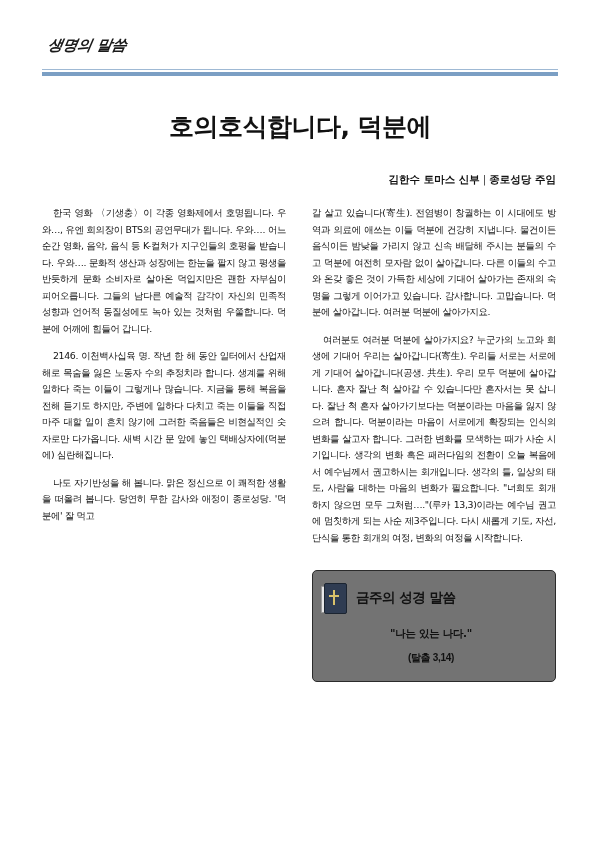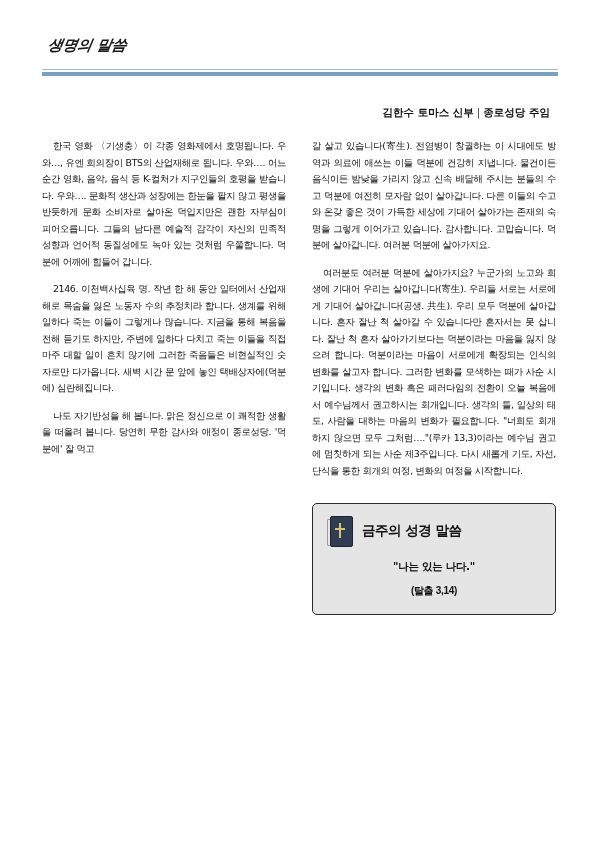--- a/index.html
+++ b/index.html
@@ -66,21 +66,21 @@
     letter-spacing: -0.5px;
     margin-top: 34px;
     color: #111;
   }
   .byline {
     text-align: right;
     font-family: "DejaVu Sans", sans-serif;
     font-size: 10.5px;
     font-weight: bold;
     margin-top: 30px;
-    margin-right: 8px;
+    margin-right: 2px;
     color: #111;
   }
   .byline .sep {
     font-weight: normal;
     color: #444;
     padding: 0 3px;
   }
 
   
   .columns {
@@ -105,22 +105,22 @@
   }
   p.body.no-indent {
     text-indent: 0;
   }
 
   
   .scripture-box {
     margin-top: 24px;
     border: 1px solid #2b2b2b;
     border-radius: 5px;
-    padding: 12px 10px 16px 10px;
-    background: #e5e5e5;
+    padding: 12px 10px 16px 4px;
+    background: #737373;
   }
   .scripture-head {
     display: flex;
     align-items: center;
     gap: 9px;
     padding-left: 4px;
   }
   .bible-icon {
     width: 26px;
     height: 30px;
@@ -193,29 +193,30 @@
 <body>
 
 <div class="page">
 
   <div class="masthead">
     <div class="masthead-title">생명의 말씀</div>
     <div class="masthead-rule-thin"></div>
     <div class="masthead-rule"></div>
   </div>
 
+  <div class="doc-title">호의호식합니다, 덕분에</div>
 
   <div class="byline">
     <span>김한수 토마스 신부</span><span class="sep">|</span><span>종로성당 주임</span>
   </div>
 
   <div class="columns">
 
     <div class="col">
-      <p class="body">한국 영화 〈기생충〉이 각종 영화제에서 호명됩니다. 우와…, 유엔 희의장이 BTS의 산업재해로 됩니다. 우와…. 어느 순간 영화, 음악, 음식 등 K-컬처가 지구인들의 호평을 받습니다. 우와…. 문화적 생산과 성장에는 한눈을 팔지 않고 평생을 반듯하게 문화 소비자로 살아온 덕입지만은 괜한 자부심이 피어오릅니다. 그들의 남다른 예술적 감각이 자신의 민족적 성향과 언어적 동질성에도 녹아 있는 것처럼 우쭐합니다. 덕분에 어깨에 힘들어 갑니다.</p>
+      <p class="body">한국 영화 〈기생충〉이 각종 영화제에서 호명됩니다. 우와…, 유엔 희의장이 BTS의 공연무대가 됩니다. 우와…. 어느 순간 영화, 음악, 음식 등 K-컬처가 지구인들의 호평을 받습니다. 우와…. 문화적 생산과 성장에는 한눈을 팔지 않고 평생을 반듯하게 문화 소비자로 살아온 덕입지만은 괜한 자부심이 피어오릅니다. 그들의 남다른 예술적 감각이 자신의 민족적 성향과 언어적 동질성에도 녹아 있는 것처럼 우쭐합니다. 덕분에 어깨에 힘들어 갑니다.</p>
       <p class="body">2146. 이천백사십육 명. 작년 한 해 동안 일터에서 산업재해로 목숨을 잃은 노동자 수의 추정치라 합니다. 생계를 위해 일하다 죽는 이들이 그렇게나 많습니다. 지금을 통해 복음을 전해 듣기도 하지만, 주변에 일하다 다치고 죽는 이들을 직접 마주 대할 일이 흔치 않기에 그러한 죽음들은 비현실적인 숫자로만 다가옵니다. 새벽 시간 문 앞에 놓인 택배상자에(덕분에) 심란해집니다.</p>
       <p class="body">나도 자기반성을 해 봅니다. 맑은 정신으로 이 쾌적한 생활을 떠올려 봅니다. 당연히 무한 감사와 애정이 종로성당. '덕분에' 잘 먹고</p>
     </div>
 
     <div class="col">
       <p class="body no-indent">갈 살고 있습니다(寄生). 전염병이 창궐하는 이 시대에도 방역과 의료에 애쓰는 이들 덕분에 건강히 지냅니다. 물건이든 음식이든 밤낮을 가리지 않고 신속 배달해 주시는 분들의 수고 덕분에 여전히 모자람 없이 살아갑니다. 다른 이들의 수고와 온갖 좋은 것이 가득한 세상에 기대어 살아가는 존재의 숙명을 그렇게 이어가고 있습니다. 감사합니다. 고맙습니다. 덕분에 살아갑니다. 여러분 덕분에 살아가지요.</p>
       <p class="body">여러분도 여러분 덕분에 살아가지요? 누군가의 노고와 희생에 기대어 우리는 살아갑니다(寄生). 우리들 서로는 서로에게 기대어 살아갑니다(공생. 共生). 우리 모두 덕분에 살아갑니다. 혼자 잘난 척 살아갈 수 있습니다만 혼자서는 못 삽니다. 잘난 척 혼자 살아가기보다는 덕분이라는 마음을 잃지 않으려 합니다. 덕분이라는 마음이 서로에게 확장되는 인식의 변화를 살고자 합니다. 그러한 변화를 모색하는 때가 사순 시기입니다. 생각의 변화 혹은 패러다임의 전환이 오늘 복음에서 예수님께서 권고하시는 회개입니다. 생각의 틀, 일상의 태도, 사람을 대하는 마음의 변화가 필요합니다. "너희도 회개하지 않으면 모두 그처럼…."(루카 13,3)이라는 예수님 권고에 멈칫하게 되는 사순 제3주입니다. 다시 새롭게 기도, 자선, 단식을 통한 회개의 여정, 변화의 여정을 시작합니다.</p>
 
       <div class="scripture-box">
         <div class="scripture-head">

